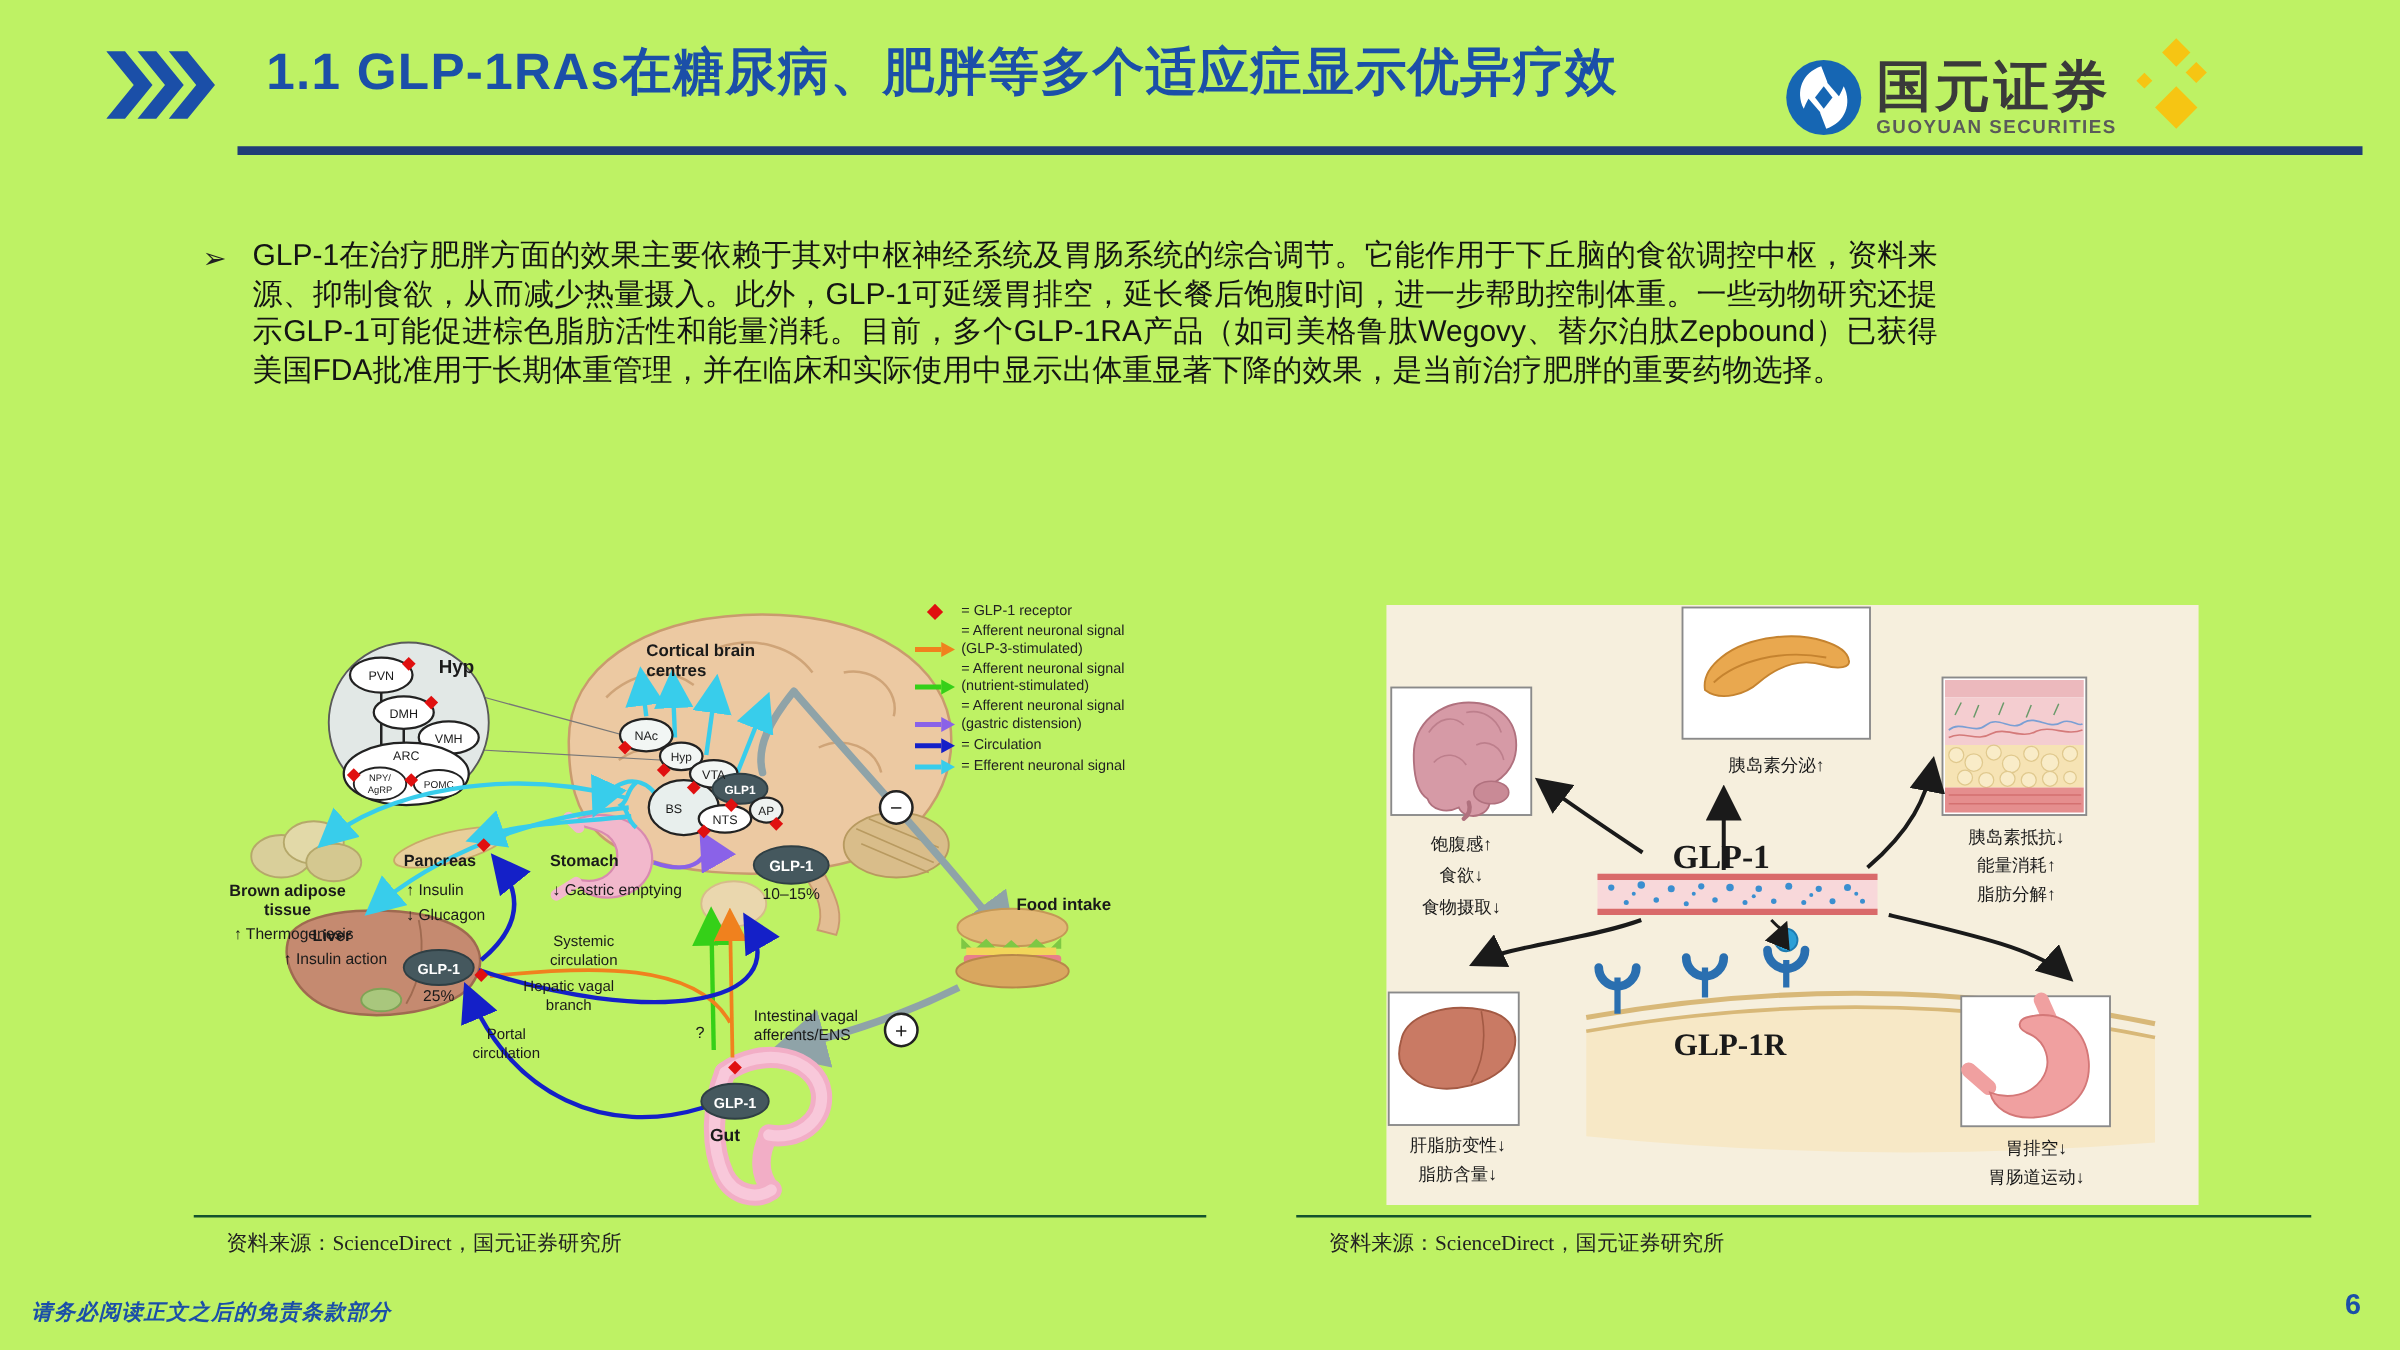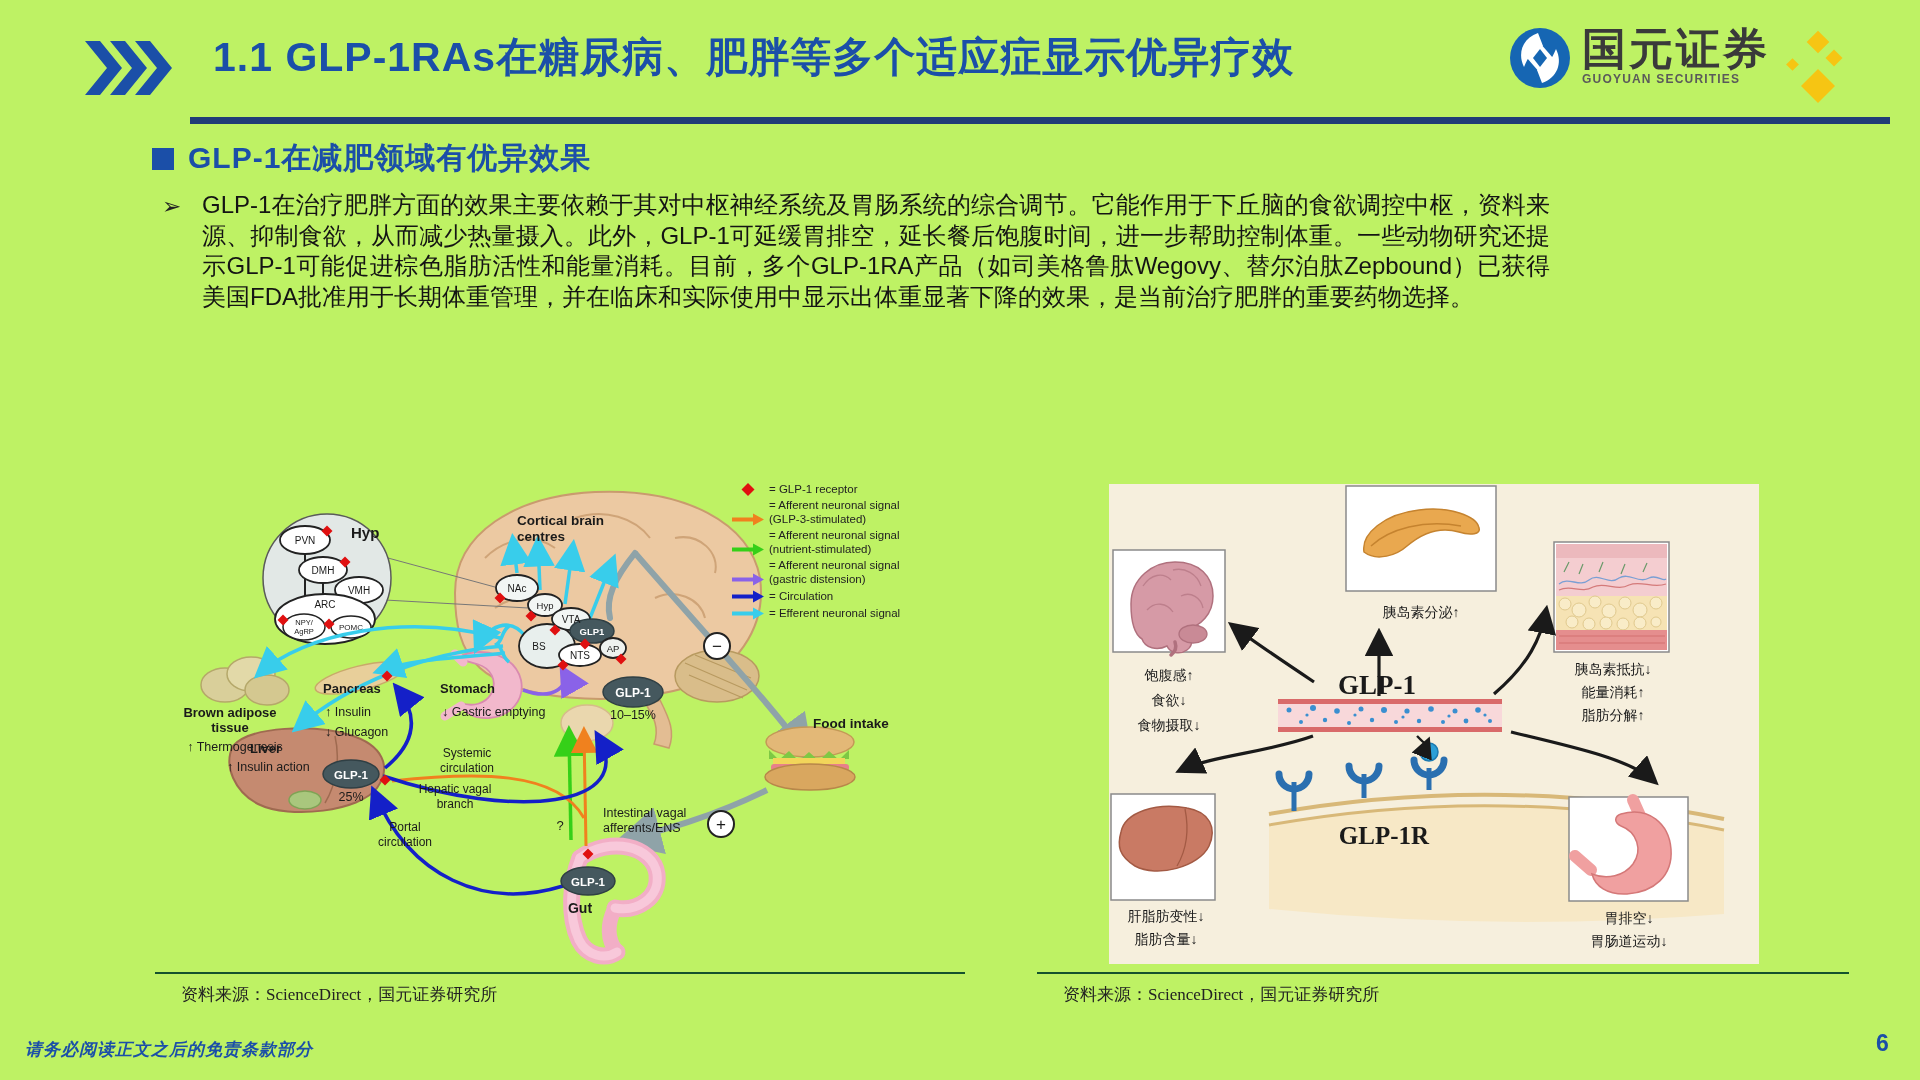--- a/index.html
+++ b/index.html
@@ -2,24 +2,24 @@
 <html><head>
 <meta charset="utf-8">
 <style>
   html,body{margin:0;padding:0;background:#888;}
   .slide{position:relative;width:1920px;height:1080px;background:#bef264;overflow:hidden;
          font-family:"Liberation Sans",sans-serif;}
   
   .chevrons{position:absolute;left:85px;top:40px;}
   .page-title{position:absolute;left:213px;top:30px;font-size:41px;font-weight:bold;
               color:#1b4fa8;letter-spacing:1px;white-space:nowrap;}
-  .logo{position:absolute;left:1508px;top:26px;display:flex;align-items:flex-start;}
+  .logo{position:absolute;left:1427px;top:26px;display:flex;align-items:flex-end;}
   .logo-text{margin-left:10px;}
   .logo-cn{font-size:44px;font-weight:bold;color:#3a3a3a;letter-spacing:3px;line-height:46px;}
-  .logo-en{font-size:12px;font-weight:bold;color:#5a5a5a;letter-spacing:1.2px;}
+  .logo-en{font-size:15px;font-weight:bold;color:#5a5a5a;letter-spacing:1.2px;}
   .header-rule{position:absolute;left:190px;top:117px;width:1700px;height:7px;background:#203d77;}
   
   .sec-head{position:absolute;left:152px;top:138px;display:flex;align-items:center;}
   .sec-square{width:22px;height:22px;background:#1b4fa8;margin-right:14px;}
   .sec-text{font-size:30px;font-weight:bold;color:#1b4fa8;letter-spacing:1px;}
   
   .para{position:absolute;left:160px;top:190px;width:1390px;padding-left:42px;box-sizing:border-box;
         font-size:24px;line-height:30.5px;color:#141414;text-align:justify;}
   .para-marker{position:absolute;left:2px;top:1px;font-size:23px;color:#222;}
   
@@ -72,24 +72,20 @@
     </div>
     <svg width="72" height="84" style="margin-left:6px">
       <rect x="34" y="8" width="16" height="16" fill="#f6c513" transform="rotate(45 42 16)"></rect>
       <rect x="52" y="26" width="12" height="12" fill="#f6c513" transform="rotate(45 58 32)"></rect>
       <rect x="30" y="48" width="24" height="24" fill="#f6c513" transform="rotate(45 42 60)"></rect>
       <rect x="12" y="34" width="9" height="9" fill="#f6c513" transform="rotate(45 16.5 38.5)"></rect>
     </svg>
   </div>
   <div class="header-rule"></div>
 
-  <div class="sec-head">
-    <div class="sec-square"></div>
-    <div class="sec-text">GLP-1在减肥领域有优异效果</div>
-  </div>
 
   <div class="para">
     <span class="para-marker">➢</span>
     <span>GLP-1在治疗肥胖方面的效果主要依赖于其对中枢神经系统及胃肠系统的综合调节。它能作用于下丘脑的食欲调控中枢，资料来源、抑制食欲，从而减少热量摄入。此外，GLP-1可延缓胃排空，延长餐后饱腹时间，进一步帮助控制体重。一些动物研究还提示GLP-1可能促进棕色脂肪活性和能量消耗。目前，多个GLP-1RA产品（如司美格鲁肽Wegovy、替尔泊肽Zepbound）已获得美国FDA批准用于长期体重管理，并在临床和实际使用中显示出体重显著下降的效果，是当前治疗肥胖的重要药物选择。</span>
   </div>
 
   <div class="fig fig5">
     <div class="fig-body">
 
       <svg width="800" height="494" viewBox="0 0 800 494">

